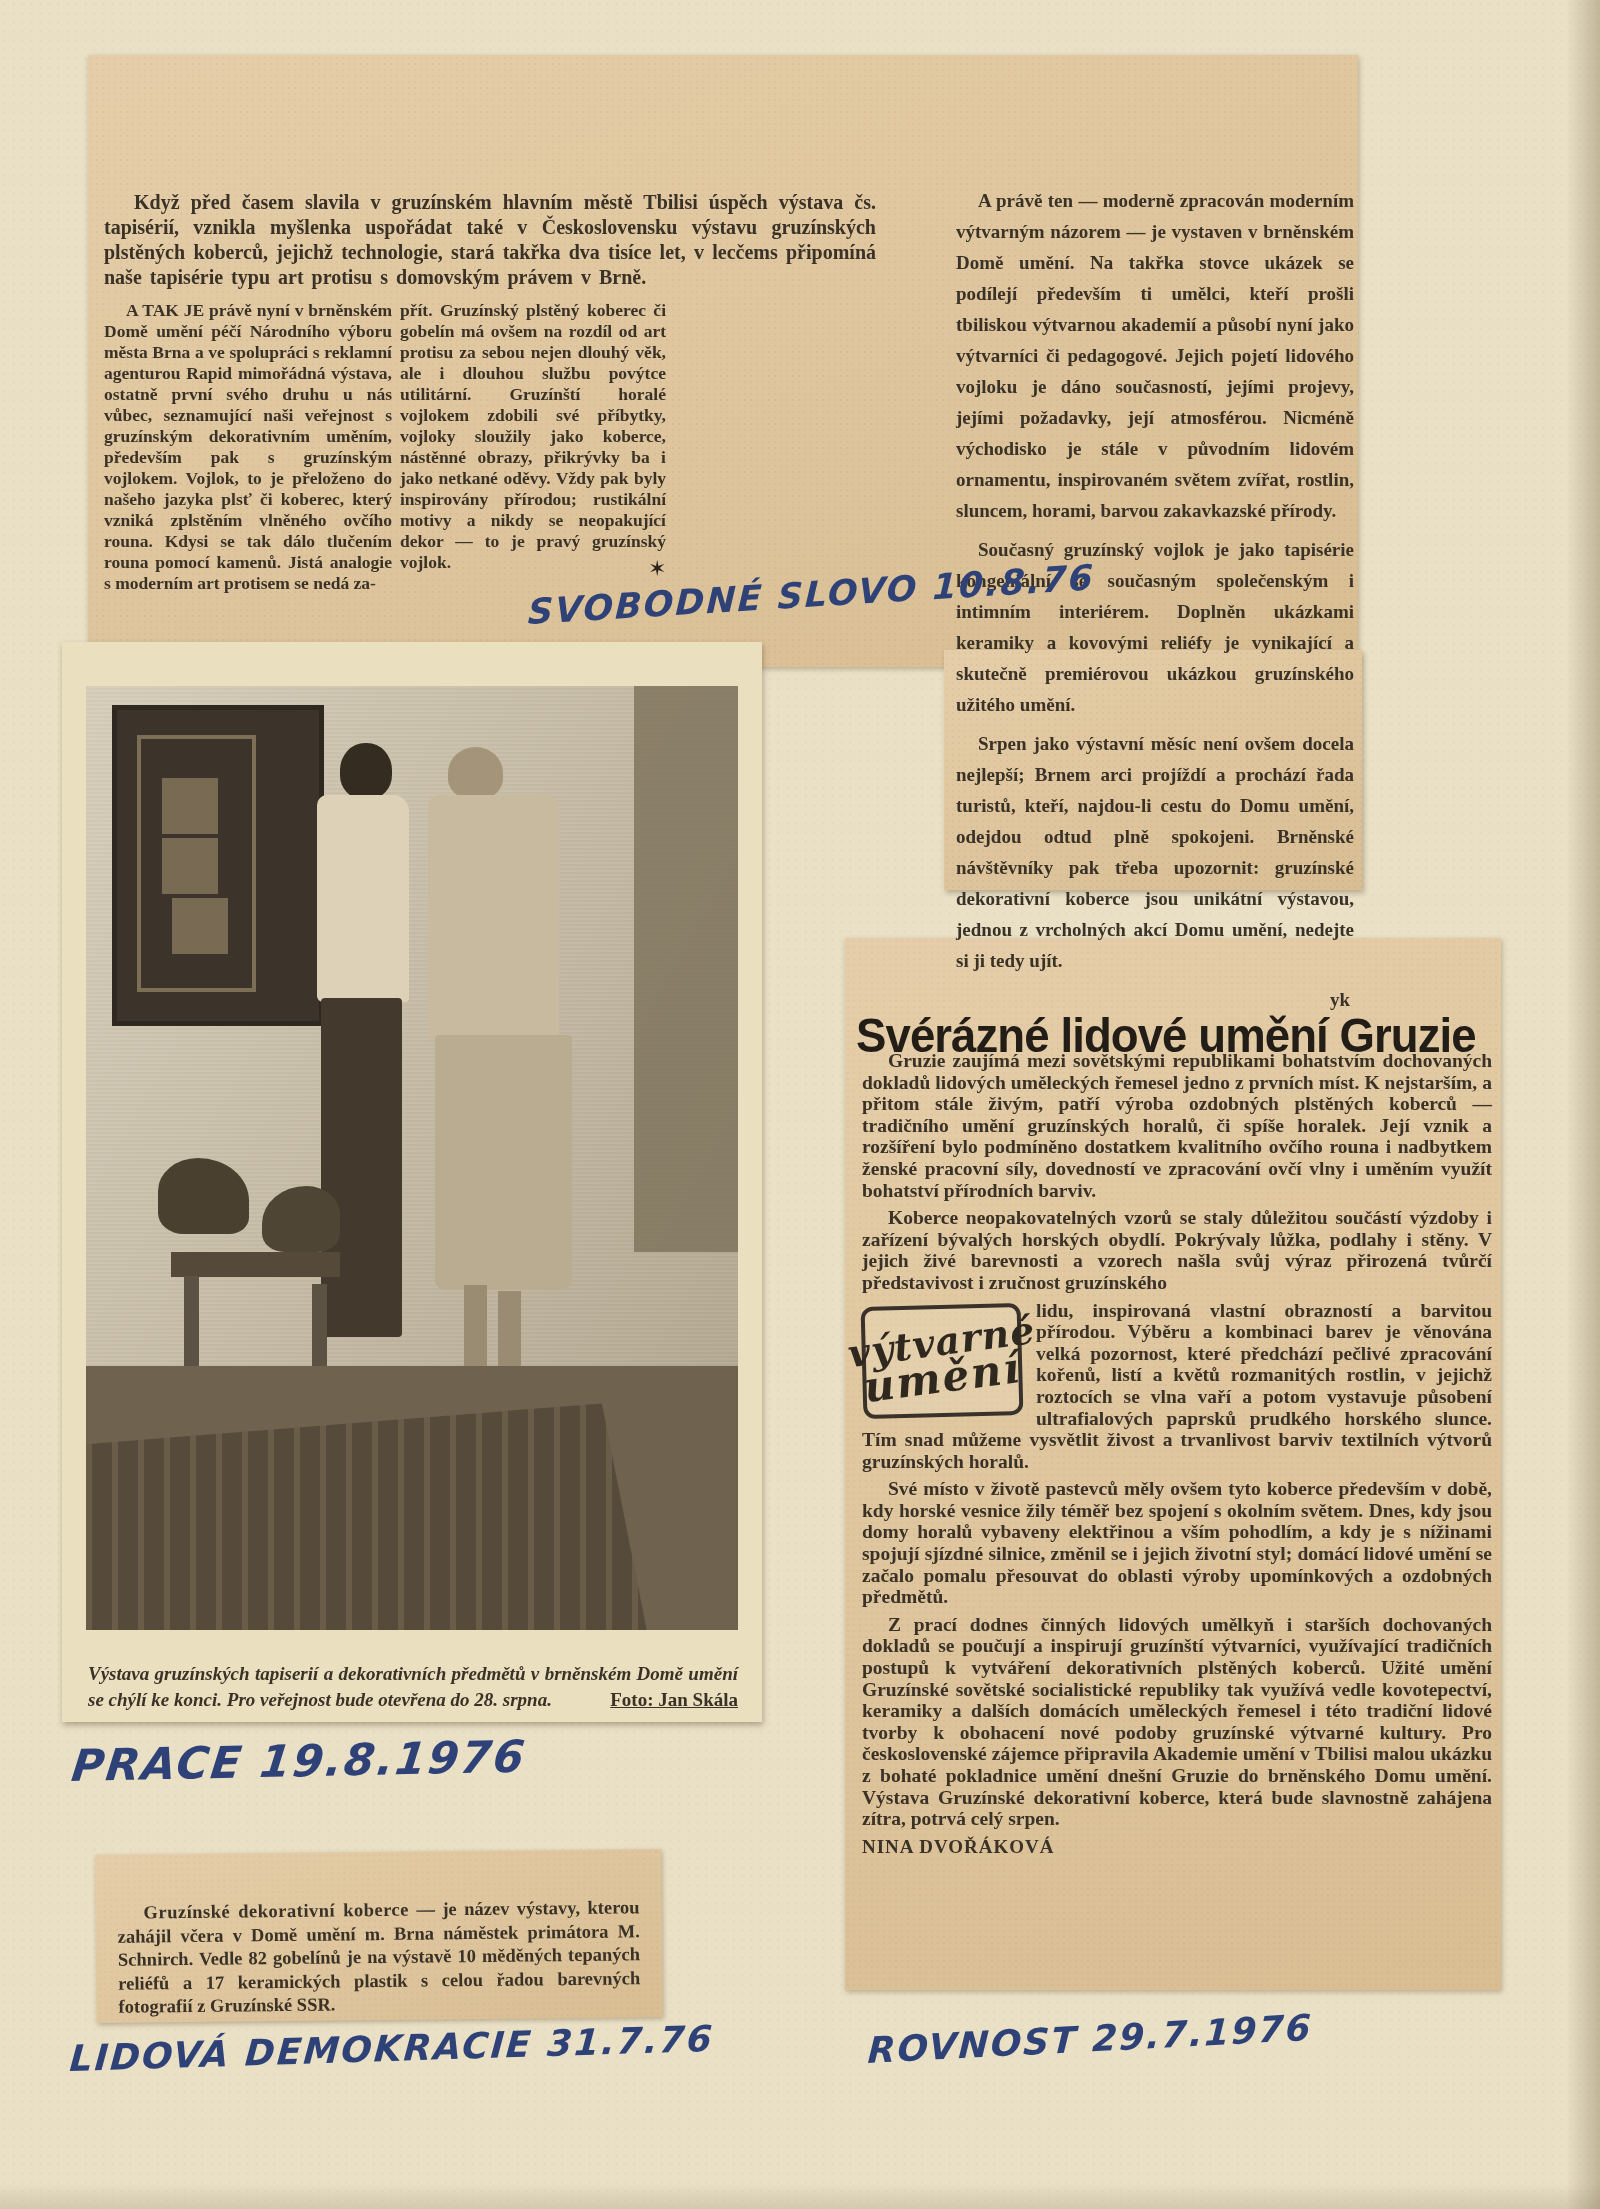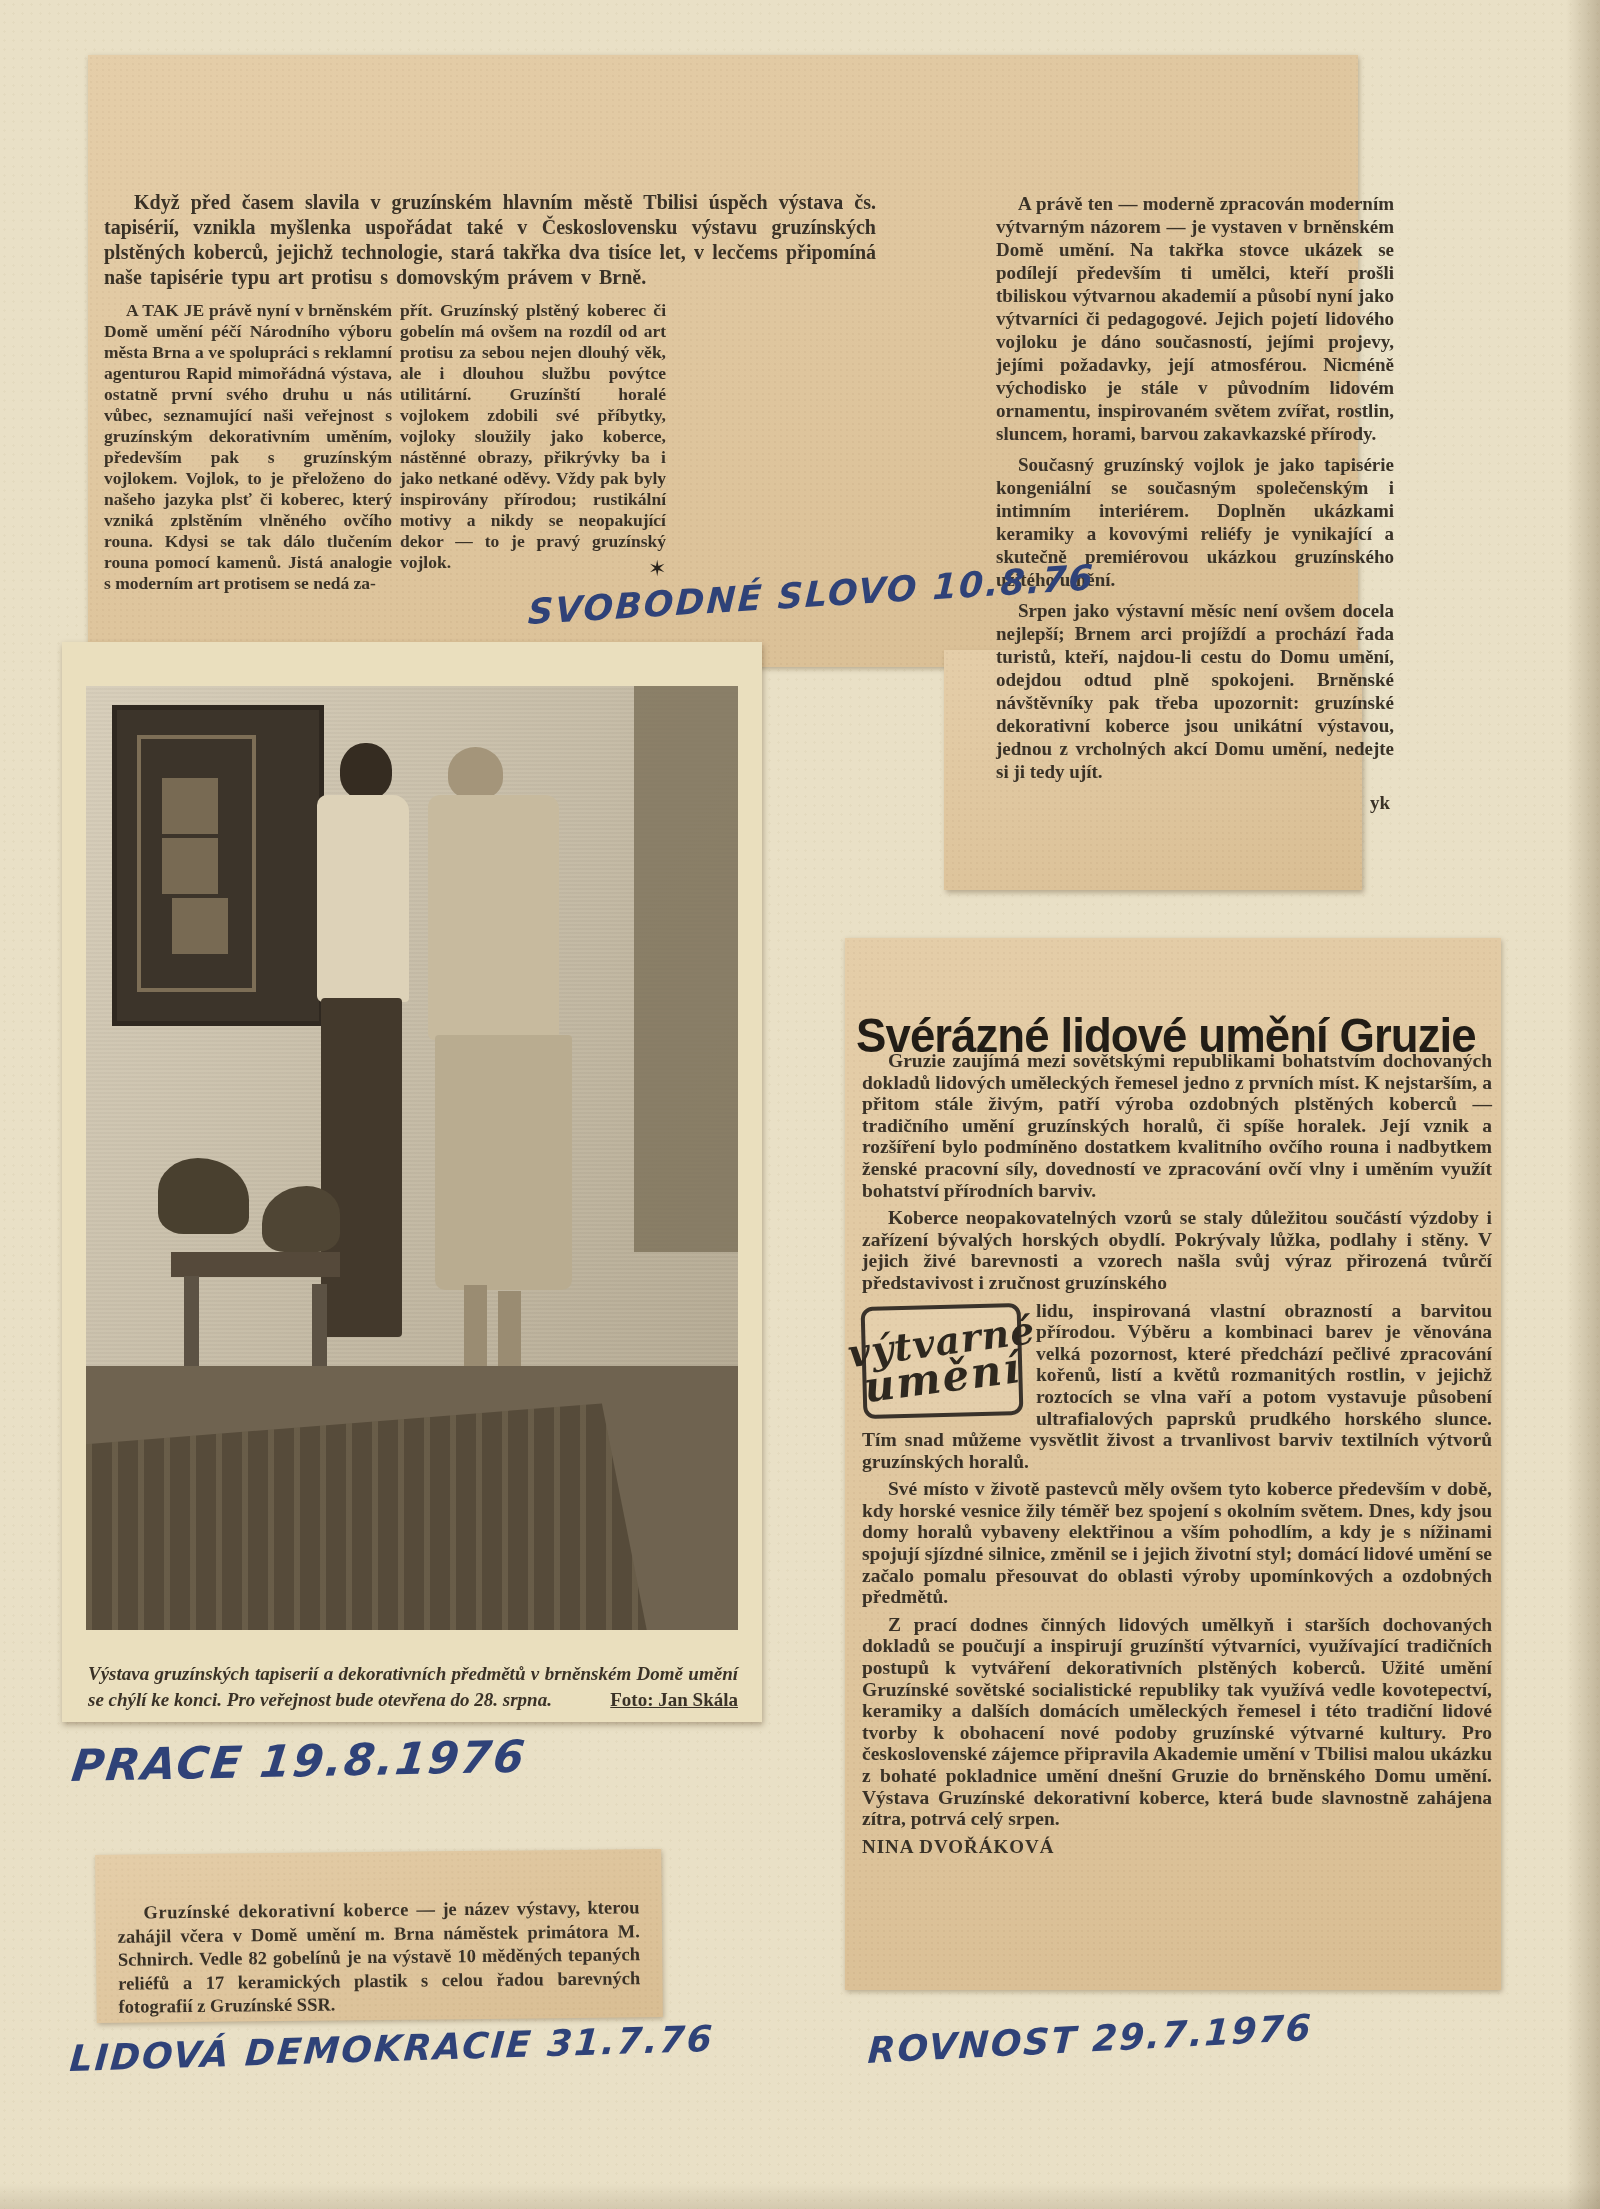--- a/index.html
+++ b/index.html
@@ -30,21 +30,21 @@
   
   .h1{position:absolute;left:108px;top:66px;width:1244px;
     font-family:"DejaVu Serif","Liberation Serif",serif;font-weight:700;
     font-size:74px;line-height:86px;letter-spacing:-2px;color:#25201a;white-space:nowrap;}
   .newsbody{font-weight:700;text-align:justify;color:#3a3227;}
   .lead{position:absolute;left:104px;top:170px;width:772px;
     font-size:20px;line-height:25px;text-indent:30px;word-spacing:3px;}
   .col{position:absolute;font-size:17.5px;line-height:21px;}
   .col1{left:104px;top:300px;width:288px;text-indent:22px;}
   .col2{left:400px;top:300px;width:266px;}
-  .col3{left:996px;top:185px;width:398px;font-size:19px;line-height:23px;margin-top:7px;}
+  .col3{left:956px;top:185px;width:398px;font-size:19px;line-height:31px;}
   .col3 p{margin:0 0 8px 0;text-indent:22px;}
   .sigline{text-align:right;font-weight:700;font-size:19px;margin:0;padding-right:4px;}
   .star{position:absolute;left:648px;top:556px;font-size:22px;color:#2a241c;}
 
   
   .pen{position:absolute;color:#2f4278;
     font-family:"DejaVu Sans","Liberation Sans",sans-serif;
     font-style:italic;font-weight:600;letter-spacing:2px;white-space:nowrap;
     transform-origin:left center;}
   .pen1{left:528px;top:592px;font-size:35px;transform:rotate(-3.5deg) skewX(-6deg);}

